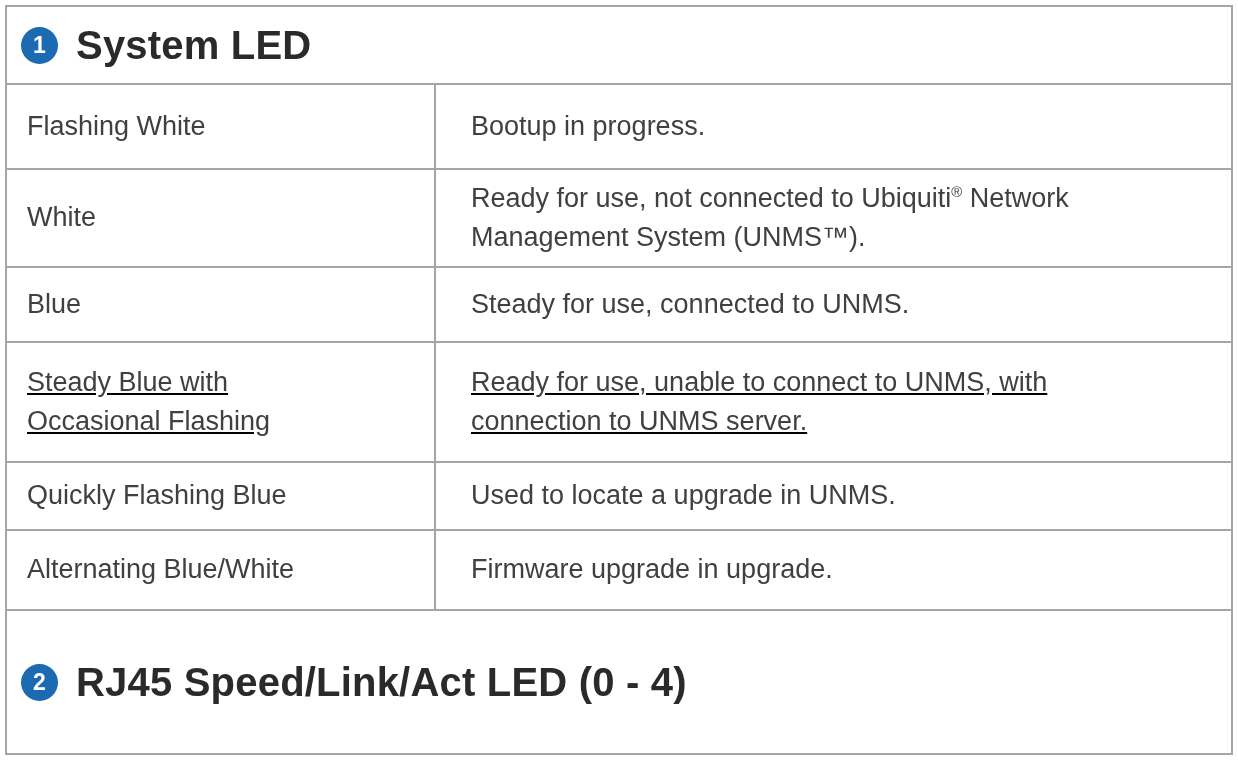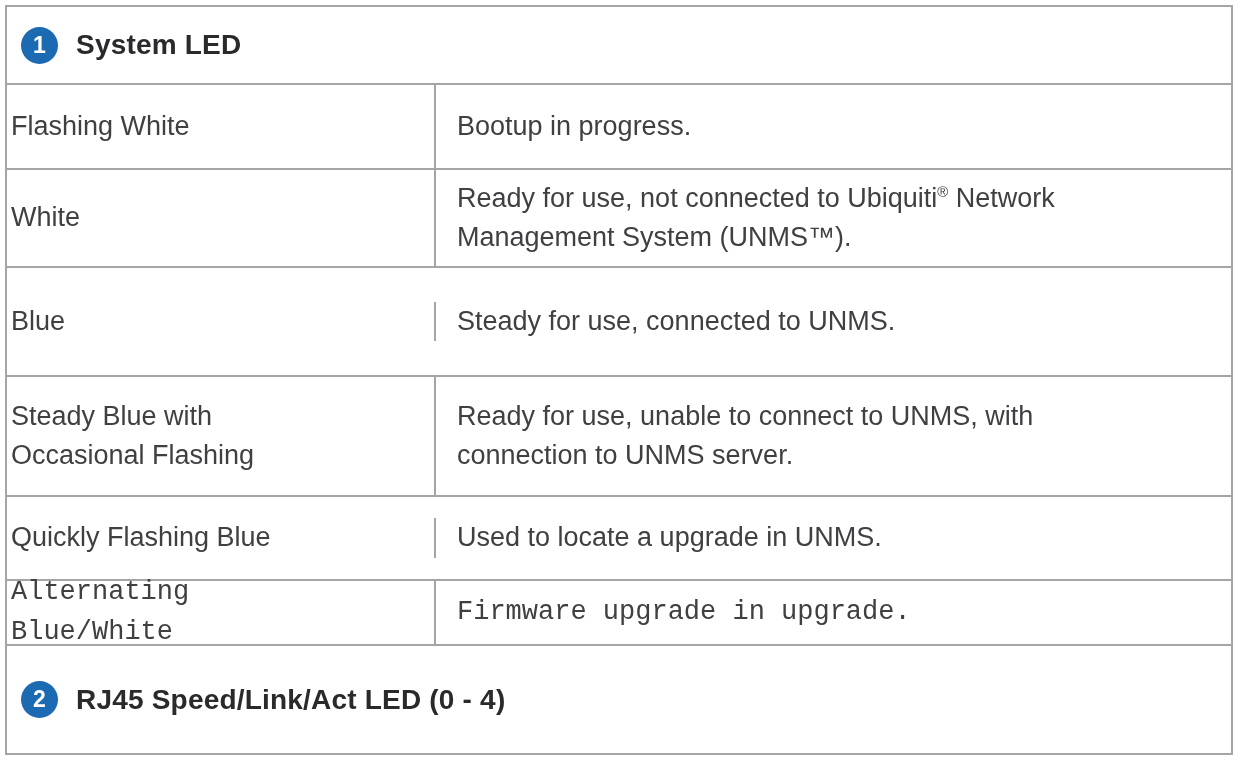--- a/index.html
+++ b/index.html
@@ -34,59 +34,59 @@
     font-weight: bold;
     font-size: 23px;
     display: flex;
     align-items: center;
     justify-content: center;
     margin-right: 18px;
     flex: 0 0 37px;
   }
   .section-title {
     font-weight: bold;
-    font-size: 28px;
+    font-size: 40px;
     color: #2a2a2c;
     letter-spacing: 0.2px;
   }
   .row {
     display: flex;
     border-top: 2px solid #a5a5a5;
     background: #ffffff;
   }
   .cell {
     display: flex;
     align-items: center;
     font-size: 27px;
     color: #404042;
     line-height: 1.45;
   }
   .cell.left {
     width: 429px;
     flex: 0 0 429px;
     border-right: 2px solid #a5a5a5;
-    padding-left: 4px;
+    padding-left: 20px;
     padding-right: 95px;
   }
   .cell.right {
     flex: 1;
-    padding-left: 21px;
+    padding-left: 35px;
     padding-right: 95px;
   }
   .cell sup {
     font-size: 0.55em;
     vertical-align: super;
     line-height: 0;
   }
   .r1 { height: 85px; }
   .r2 { height: 98px; }
-  .r3 { height: 109px; align-items: center; }
-  .r4 { height: 120px; }
-  .r5 { height: 84px; align-items: center; }
-  .r6 { height: 65px; font-family: Liberation Mono, monospace; }
+  .r3 { height: 75px; }
+  .r4 { height: 120px; text-decoration: underline; }
+  .r5 { height: 68px; }
+  .r6 { height: 80px; }
 </style>
 </head>
 <body>
 
 <div class="doc">
 
   <div class="section-header first">
     <span class="num-circle">1</span>
     <span class="section-title">System LED</span>
   </div>

